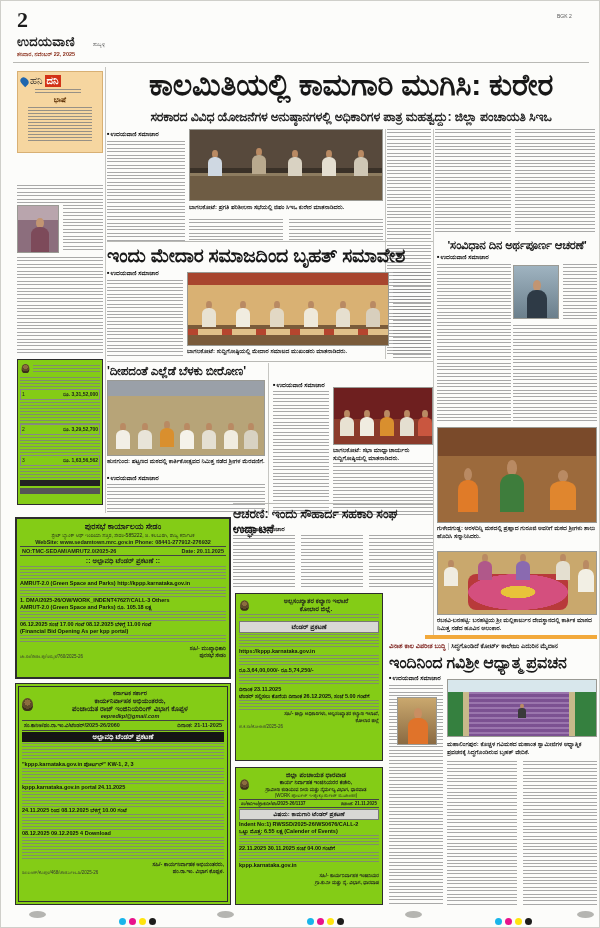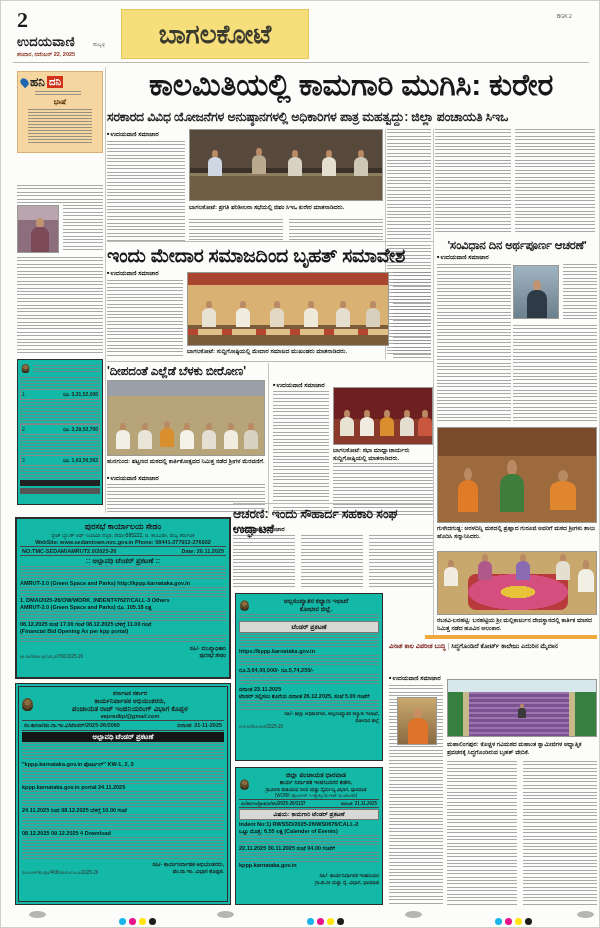--- a/index.html
+++ b/index.html
@@ -12,21 +12,21 @@
   .hl{font-weight:bold;color:#181818;letter-spacing:-.2px;}
   .cap{font-weight:bold;font-size:6px;line-height:7.5px;color:#222;}
   .by{font-size:6px;font-weight:bold;color:#111;}
   .by::before{content:"■ ";font-size:4px;vertical-align:1px;}
   .vrule{width:1px;background:#c6c6c2;}
   .hrule{height:1px;background:#b9b9b5;}
   .photo{overflow:hidden;border:1px solid #9a9a94;}
   .pn{position:absolute;width:14px;height:26px;}
   .pn::before{content:"";position:absolute;top:0;left:30%;width:40%;height:30%;border-radius:50%;background:var(--s,#b98a63);}
   .pn::after{content:"";position:absolute;top:27%;left:0;width:100%;height:73%;border-radius:45% 45% 0 0/30% 30% 0 0;background:var(--c,#888);}
-  .tbox{border:2px solid #2d2d2d;background:#14b8a6;}
+  .tbox{border:2px solid #2d2d2d;background:#84cc16;}
   .tbox .ttl{text-align:center;font-weight:bold;}
   .bar-black{background:#151515;color:#fff;text-align:center;font-weight:bold;}
   .bar-gray{background:#d8d8d4;color:#111;text-align:center;font-weight:bold;border:1px solid #777;}
   .tline{font-weight:bold;font-size:5.5px;line-height:7px;color:#111;}
   .refrow{display:flex;justify-content:space-between;font-size:5.5px;font-weight:bold;
           border-top:1px solid #444;border-bottom:1px solid #444;padding:1px 2px;}
   .emblem{width:11px;height:13px;border-radius:50% 50% 40% 40%;
           background:radial-gradient(circle at 50% 35%,#8c6d3f 0 30%,#5e4a2a 31% 60%,#3c2f1a 61% 100%);}
   .cmyk i{display:inline-block;width:7px;height:7px;border-radius:50%;margin-right:3px;}
   .goval{width:17px;height:7px;border-radius:50%;background:#b5b5b1;}
@@ -34,31 +34,27 @@
 </style>
 </head>
 <body>
 
 <div class="page">
 
   <div class="abs" style="left:16px;top:8px;font:bold 22px/22px 'Liberation Serif',serif;">2</div>
   <div class="abs" style="left:16px;top:33px;font-size:13px;font-weight:bold;letter-spacing:.3px;">ಉದಯವಾಣಿ</div>
   <div class="abs" style="left:92px;top:40px;font-size:5px;color:#333;">ಹುಬ್ಬಳ್ಳಿ</div>
   <div class="abs" style="left:16px;top:50px;font-size:5.5px;font-weight:bold;color:#8a2f1b;">ಶನಿವಾರ, ನವೆಂಬರ್ 22, 2025</div>
-  <div class="abs" style="left:120px;top:8px;width:188px;height:50px;background:#f6de7b;border:1px solid #e3c75a;
-              display:flex;align-items:center;justify-content:center;">
-    <span style="font-size:26px;font-weight:bold;color:#3b3b2f;">ಬಾಗಲಕೋಟೆ</span>
-  </div>
   <div class="abs" style="left:556px;top:12px;font-size:5px;color:#555;">BGK 2</div>
   <div class="abs hrule" style="left:12px;top:61px;width:576px;"></div>
 
   <div class="abs" style="left:16px;top:70px;width:86px;height:82px;background:#f6d6a0;border:1px solid #d8b074;padding:3px;">
     <div style="display:flex;align-items:center;gap:2px;">
       <span style="width:7px;height:9px;background:#1f66ae;border-radius:50% 50% 50% 0;transform:rotate(-45deg);display:inline-block;"></span>
-      <span style="font-size:12px;font-weight:bold;color:#1c1c1c;">ಹನಿ</span>
+      <span style="font-size:10px;font-weight:normal;color:#1c1c1c;">ಹನಿ</span>
       <span style="font-size:10px;font-weight:bold;color:#fff;background:#d23318;padding:0 2px;">ದನಿ</span>
     </div>
     <div class="gk2" style="width:46px;height:4px;margin:2px 0 3px 14px;"></div>
     <div style="text-align:center;font-size:7px;font-weight:bold;color:#5a2d00;">ಭಾಷೆ</div>
     <div class="gk2" style="width:64px;height:34px;margin:3px auto 0;"></div>
   </div>
 
   <div class="abs gk" style="left:16px;top:184px;width:86px;height:18px;"></div>
   <div class="abs photo" style="left:16px;top:204px;width:42px;height:48px;background:linear-gradient(180deg,#b9a5ad 0 30%,#8c6e7d 30% 100%);">
     <i class="pn" style="left:13px;bottom:0;width:18px;height:34px;--s:#c29572;--c:#7d4a5a;"></i>
@@ -86,21 +82,21 @@
       <span style="font-size:5px;">3</span>
       <span style="font-size:5px;font-weight:bold;">ರೂ. 1,63,56,562</span>
     </div>
     <div class="gk2" style="width:100%;height:10px;margin-top:2px;"></div>
     <div style="height:6px;background:#222;margin-top:2px;"></div>
     <div style="height:6px;background:#555;margin-top:2px;"></div>
   </div>
   <div class="abs vrule" style="left:104px;top:66px;height:446px;"></div>
 
   <div class="abs hl" style="left:106px;top:64px;width:488px;font-size:30px;line-height:40px;text-align:center;">ಕಾಲಮಿತಿಯಲ್ಲಿ ಕಾಮಗಾರಿ ಮುಗಿಸಿ: ಕುರೇರ</div>
-  <div class="abs hl" style="left:106px;top:108px;width:488px;font-size:12.5px;line-height:16px;color:#222;">ಸರಕಾರದ ವಿವಿಧ ಯೋಜನೆಗಳ ಅನುಷ್ಠಾನಗಳಲ್ಲಿ ಅಧಿಕಾರಿಗಳ ಪಾತ್ರ ಮಹತ್ವದ್ದು: ಜಿಲ್ಲಾ ಪಂಚಾಯತಿ ಸಿಇಒ</div>
+  <div class="abs hl" style="left:106px;top:108px;width:488px;font-size:12.5px;line-height:16px;text-align:center;color:#222;">ಸರಕಾರದ ವಿವಿಧ ಯೋಜನೆಗಳ ಅನುಷ್ಠಾನಗಳಲ್ಲಿ ಅಧಿಕಾರಿಗಳ ಪಾತ್ರ ಮಹತ್ವದ್ದು: ಜಿಲ್ಲಾ ಪಂಚಾಯತಿ ಸಿಇಒ</div>
   <div class="abs by" style="left:106px;top:130px;">ಉದಯವಾಣಿ ಸಮಾಚಾರ</div>
   <div class="abs gk" style="left:106px;top:140px;width:78px;height:100px;"></div>
 
   <div class="abs photo" style="left:188px;top:128px;width:194px;height:72px;
               background:linear-gradient(180deg,#57493c 0 54%,#3a3128 54% 62%,#8d7c60 62% 66%,#6e5c44 66% 100%);">
     <i class="pn" style="left:18px;bottom:24px;--c:#cfd8e2;"></i>
     <i class="pn" style="left:62px;bottom:26px;--c:#b9a98e;"></i>
     <i class="pn" style="left:98px;bottom:24px;--c:#d9d2c2;"></i>
     <i class="pn" style="left:132px;bottom:24px;--c:#e4ded0;"></i>
     <i class="pn" style="left:164px;bottom:24px;--c:#cfc7b5;"></i>
@@ -307,20 +303,21 @@
       <span style="display:block;font-size:5px;font-weight:bold;">ಗ್ರಾ.ಕು.ನೀ ಮತ್ತು ನೈ. ವಿಭಾಗ, ಧಾರವಾಡ</span>
     </div>
   </div>
 
   <div class="abs" style="left:424px;top:634px;width:172px;height:4px;background:#f2a93b;"></div>
   <div class="abs" style="left:388px;top:641px;width:208px;font-size:6.5px;line-height:8px;">
     <span class="kick">ವಿನಾಶ ಕಾಲ ವಿಪರೀತ ಬುದ್ಧಿ</span>
     <span style="color:#999;"> | </span>
     <span class="kick" style="color:#1c1c1c;">ಸಿದ್ಧಗೊಂಡಿದೆ ಕೋರ್ಟ್ ಕಾಲೇಜು ಎದುರಿನ ಮೈದಾನ</span>
   </div>
+  <div class="abs hl" style="left:388px;top:652px;width:208px;font-size:16px;line-height:19px;">ಇಂದಿನಿಂದ ಗವಿಶ್ರೀ ಆಧ್ಯಾತ್ಮ ಪ್ರವಚನ</div>
   <div class="abs by" style="left:388px;top:674px;">ಉದಯವಾಣಿ ಸಮಾಚಾರ</div>
   <div class="abs gk" style="left:388px;top:684px;width:54px;height:220px;"></div>
   <div class="abs photo" style="left:396px;top:696px;width:40px;height:48px;background:linear-gradient(180deg,#caa86e,#8a6a42);">
     <i class="pn" style="left:10px;bottom:0;width:20px;height:36px;--s:#c98e62;--c:#e0732a;"></i>
   </div>
   <div class="abs photo" style="left:446px;top:678px;width:150px;height:58px;
               background:linear-gradient(90deg,#35803f 0 10%,#c8b98a 10% 14%,#8a5fa0 14% 82%,#c8b98a 82% 86%,#35803f 86% 100%);">
     <div style="position:absolute;left:0;top:0;width:100%;height:12px;background:#d8e7ec;"></div>
     <div style="position:absolute;left:14%;top:12px;width:68%;height:46px;
                 background:repeating-linear-gradient(180deg,rgba(255,255,255,.14) 0 2px,rgba(60,20,80,.18) 2px 5px);"></div>

